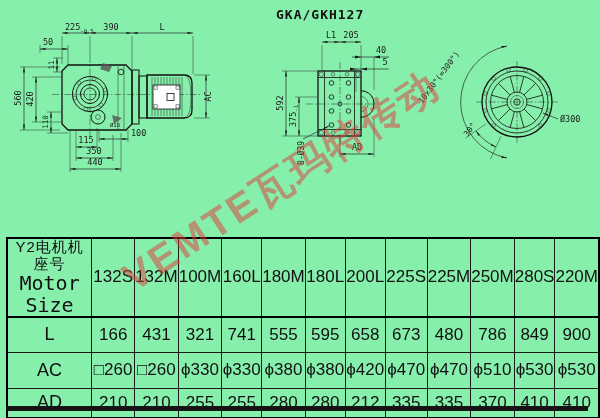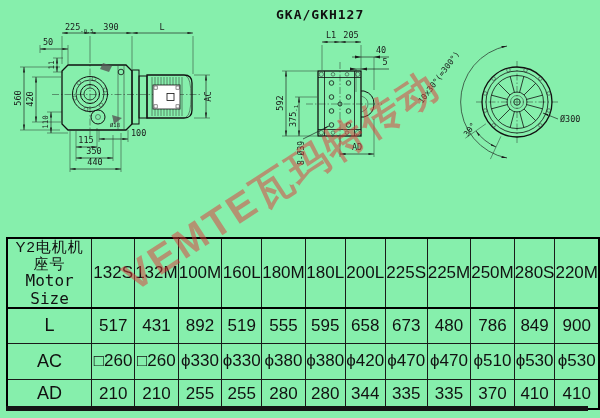--- a/index.html
+++ b/index.html
@@ -23,21 +23,21 @@
             border:2px solid #000;background:transparent;}
   #dimtable td,#dimtable th{border:1px solid #1a1a1a;text-align:center;vertical-align:middle;
             padding:0;color:#111;font-weight:normal;
             font:17px/1.1 "Liberation Sans","DejaVu Sans",sans-serif;}
   #dimtable tr.hdr th{border-bottom:2px solid #000;height:62px;}
   #dimtable tr.r1 td{height:34px;}
   #dimtable tr.r2 td{height:35px;}
   #dimtable tr.r3 td{height:28px;}
   #dimtable .rowlab{font-size:18px;}
   .hcell .cjk{font-size:15px;letter-spacing:1px;}
-  .hcell .en{font-size:16px;font-family:"DejaVu Sans Mono",monospace;}
+  .hcell .en{font-size:20px;font-family:"DejaVu Sans Mono",monospace;}
   #botbar{position:absolute;left:6px;top:406px;width:582px;height:5px;background:#151515;}
   
   #watermark{position:absolute;left:112px;top:258px;transform:rotate(-33deg);transform-origin:0 0;
              font:bold 40px "Liberation Sans","DejaVu Sans",sans-serif;letter-spacing:3px;
              color:#e03a3a;opacity:.5;white-space:nowrap;z-index:9;pointer-events:none;}
 </style>
 </head>
 <body>
 
 <div id="page">
@@ -298,24 +298,24 @@
       <th>180L</th>
       <th>200L</th>
       <th>225S</th>
       <th>225M</th>
       <th>250M</th>
       <th>280S</th>
       <th>220M</th>
     </tr>
     <tr class="r1">
       <td class="rowlab">L</td>
-      <td>517</td>
+      <td>166</td>
       <td>431</td>
-      <td>892</td>
-      <td>519</td>
+      <td>321</td>
+      <td>741</td>
       <td>555</td>
       <td>595</td>
       <td>658</td>
       <td>673</td>
       <td>480</td>
       <td>786</td>
       <td>849</td>
       <td>900</td>
     </tr>
     <tr class="r2">
@@ -334,21 +334,21 @@
       <td>ϕ530</td>
     </tr>
     <tr class="r3">
       <td class="rowlab">AD</td>
       <td>210</td>
       <td>210</td>
       <td>255</td>
       <td>255</td>
       <td>280</td>
       <td>280</td>
-      <td>344</td>
+      <td>212</td>
       <td>335</td>
       <td>335</td>
       <td>370</td>
       <td>410</td>
       <td>410</td>
     </tr>
   </tbody>
     </table>
 
   <div id="botbar"></div>

